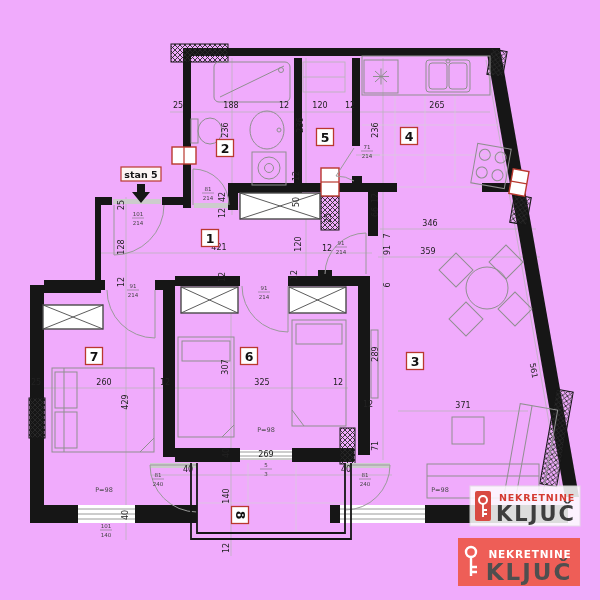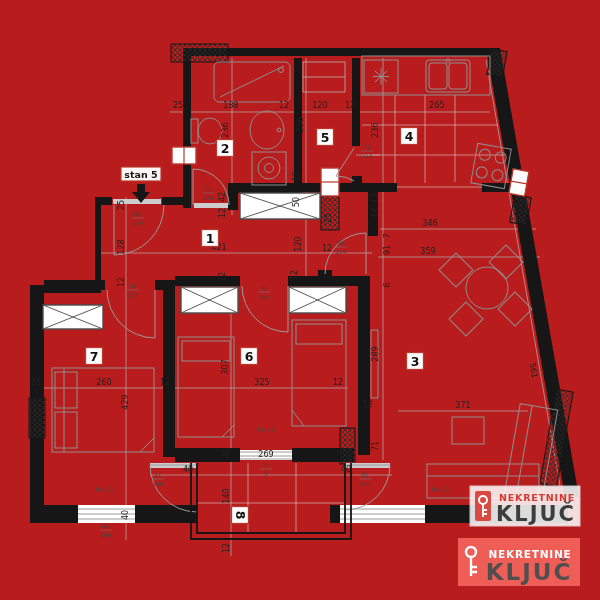--- a/index.html
+++ b/index.html
@@ -1,16 +1,16 @@
 <!DOCTYPE html>
 <html><head>
 <meta charset="utf-8">
 <style>
   html,body{margin:0;padding:0;background:#ffffff;}
-  .stage{width:600px;height:600px;position:relative;background:#b91c1c;overflow:hidden;
+  .stage{width:600px;height:600px;position:relative;background:#f0abfc;overflow:hidden;
          font-family:"DejaVu Sans", sans-serif;}
   svg{display:block;}
   .wall{fill:#161616;stroke:none;}
   .hatchblk{fill:url(#xh);stroke:#161616;stroke-width:1;}
   .furn{stroke:#8f8f8f;fill:none;stroke-width:1;}
   .furnlight{stroke:#b5b5b5;fill:none;stroke-width:0.8;}
   .door{stroke:#9a9a9a;fill:none;stroke-width:1;}
   .closet{stroke:#4a4a4a;fill:#ffffff;stroke-width:1.4;}
   .closetx{stroke:#4a4a4a;fill:none;stroke-width:0.9;}
   .dimline{stroke:#b4b4b4;stroke-width:0.7;fill:none;}

